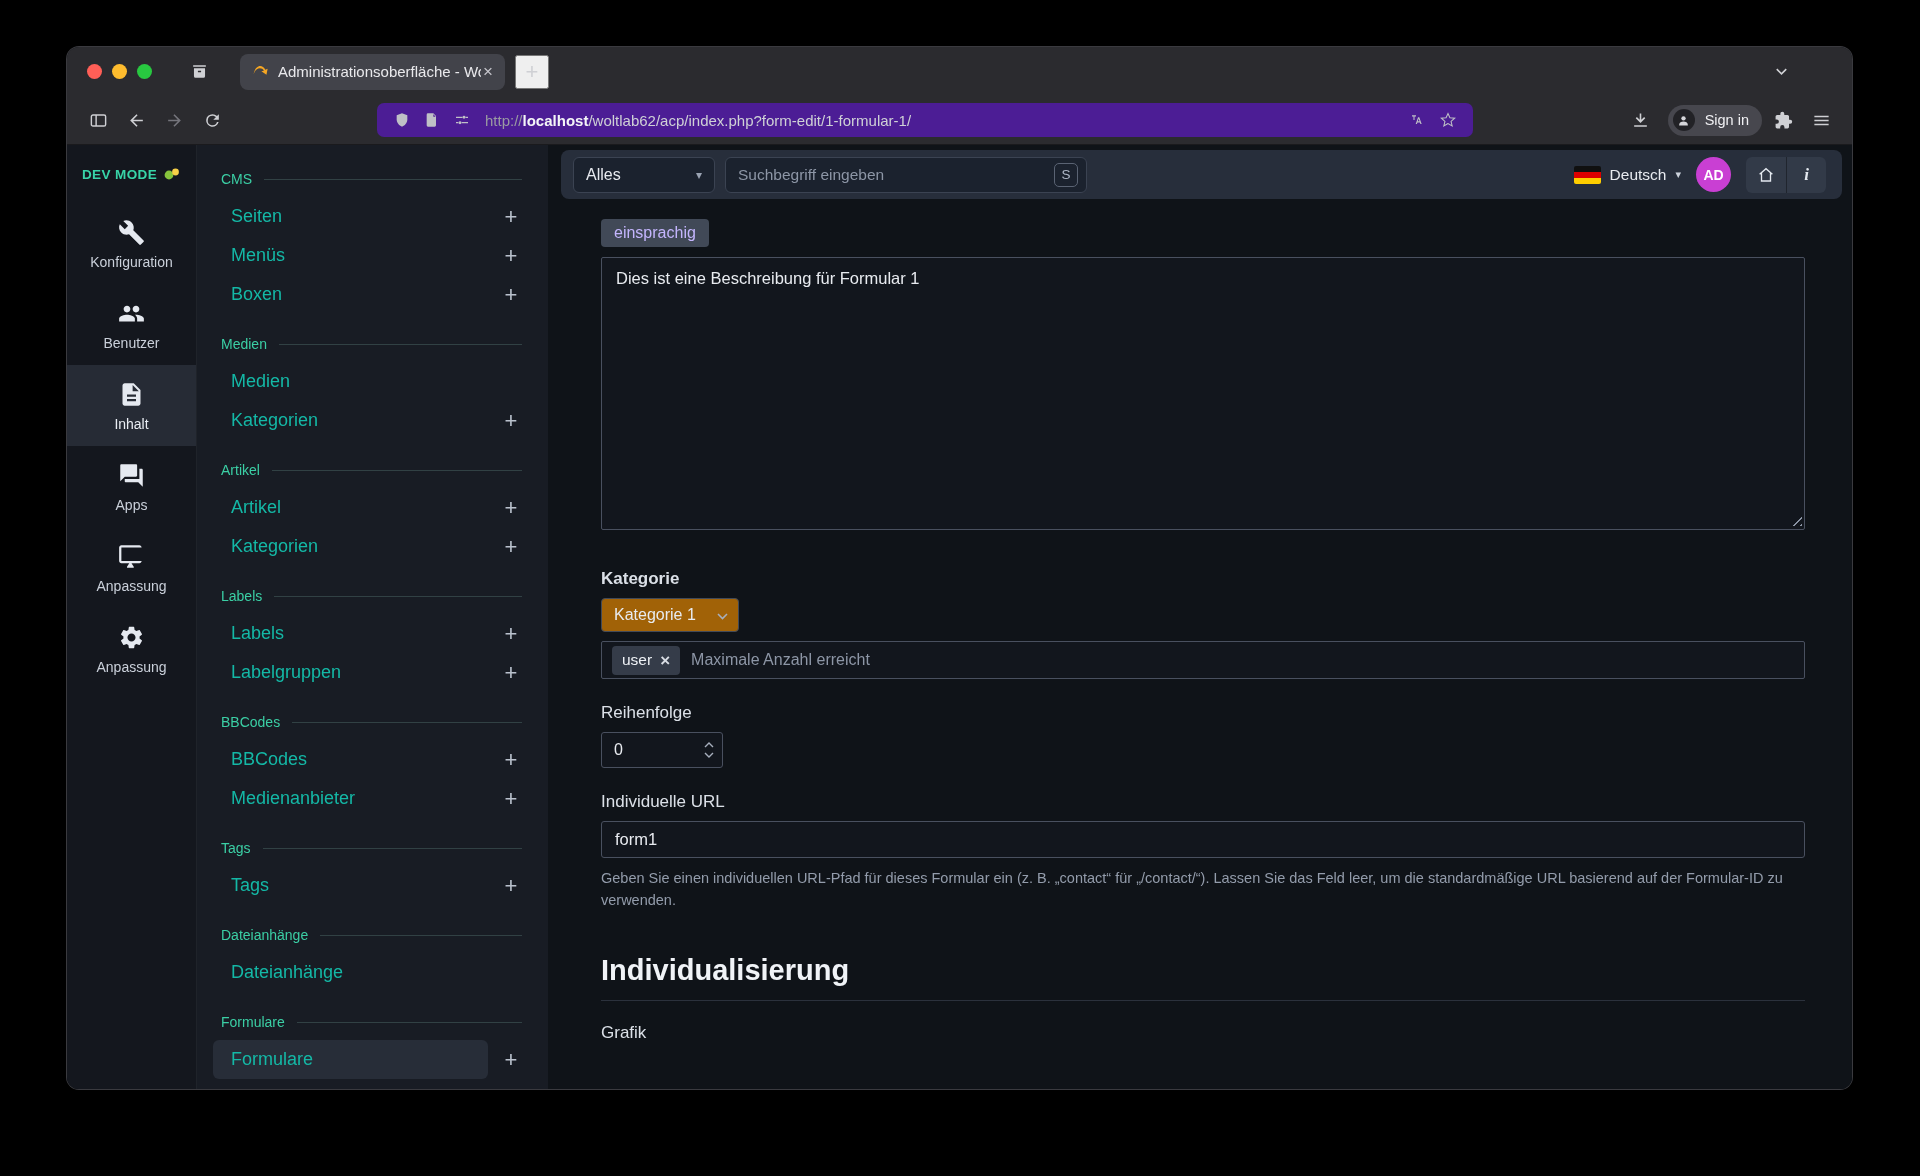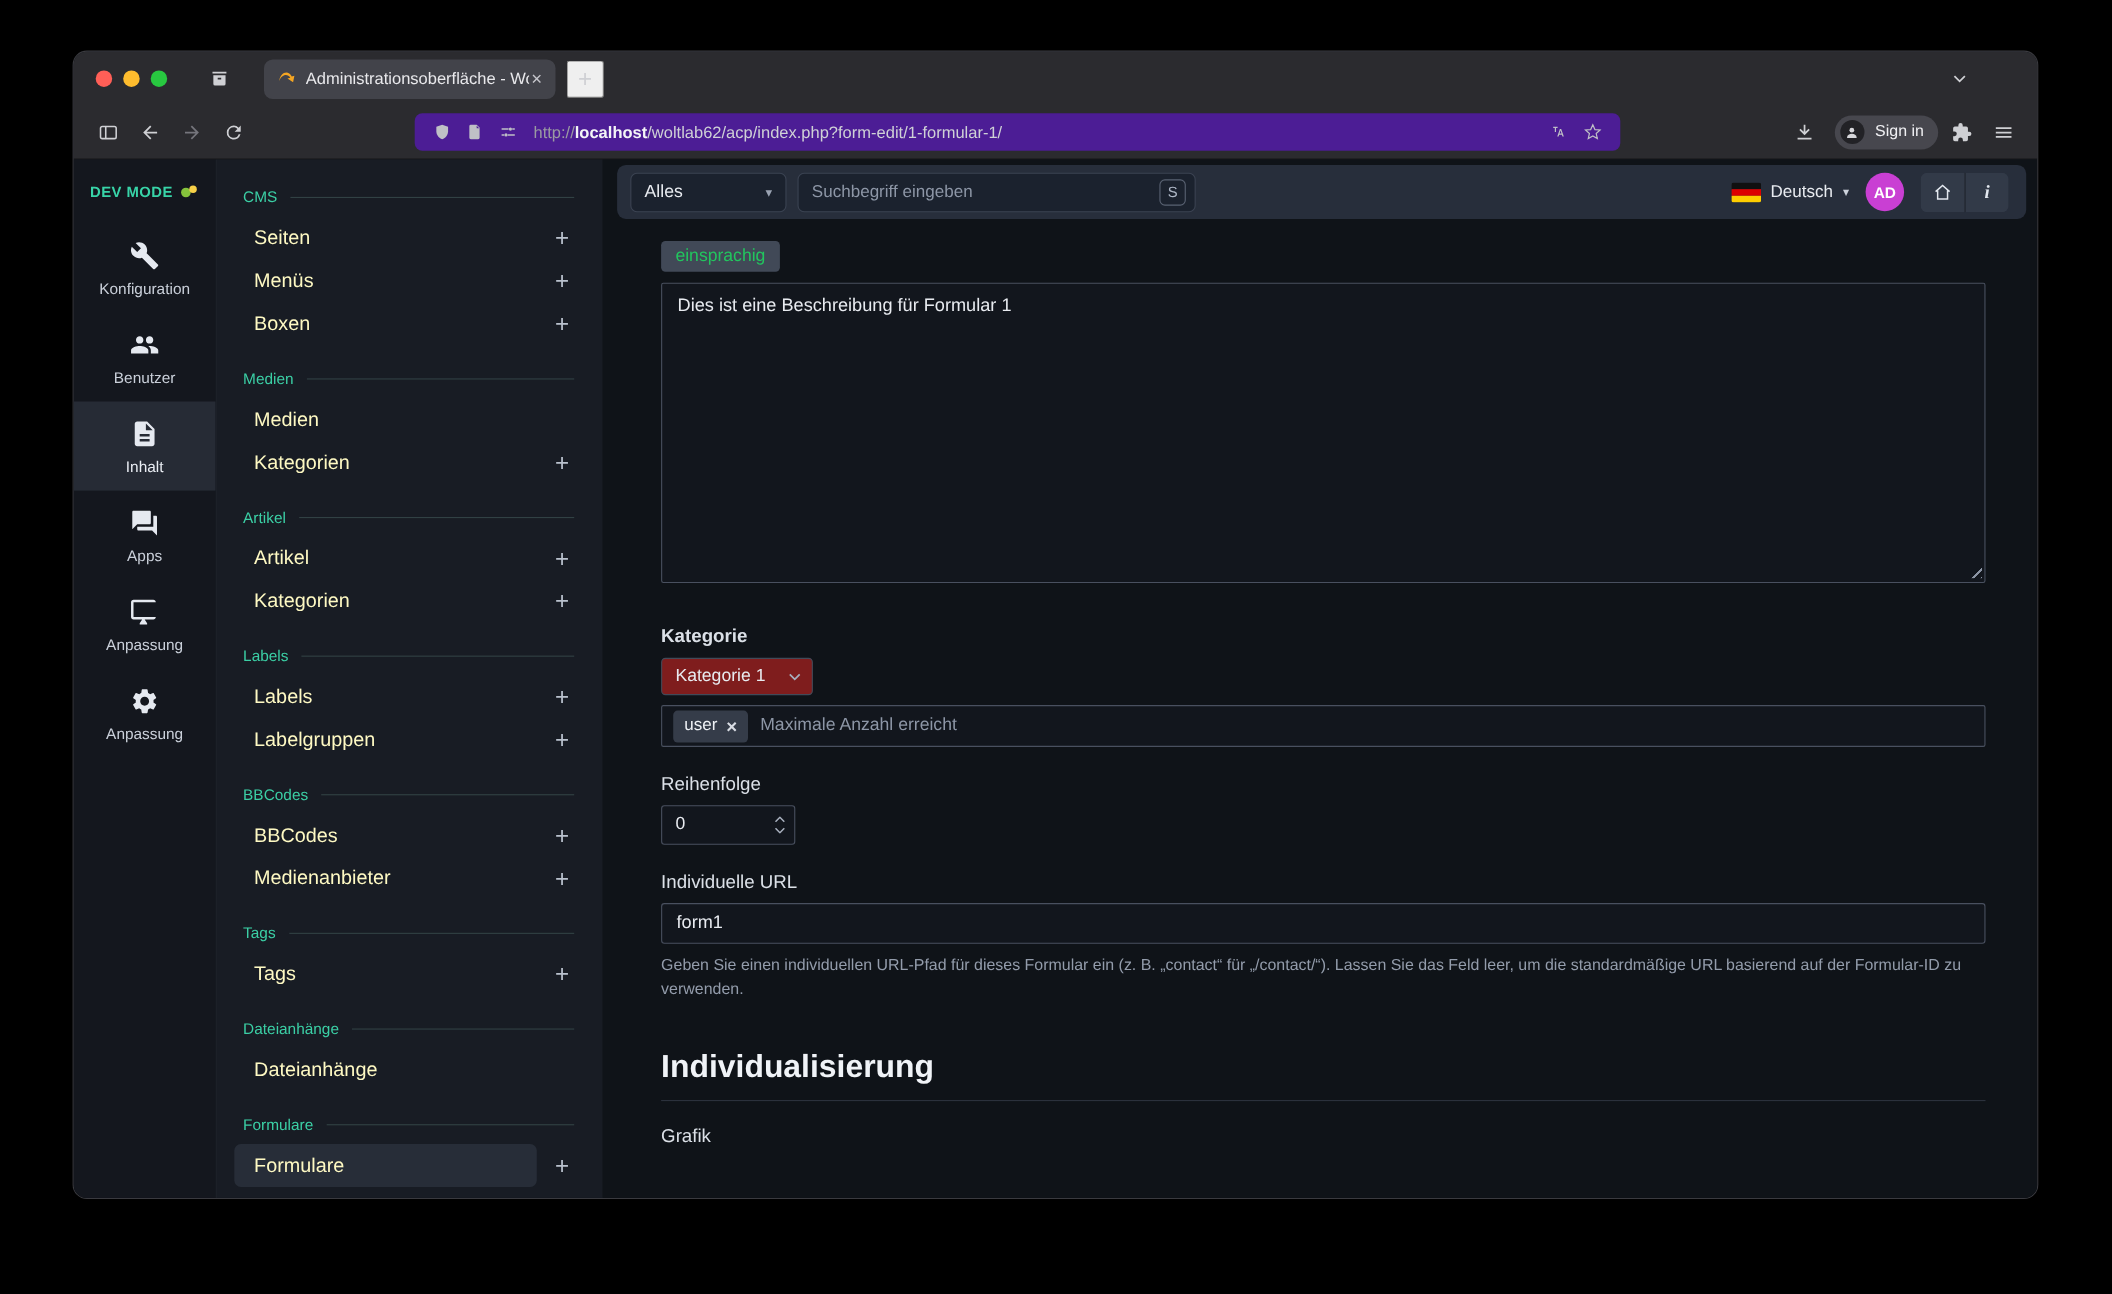--- a/index.html
+++ b/index.html
@@ -57,21 +57,21 @@
   .nav-item.active { background:#262b35; color:#e9edf3; }
 
   .menucol { flex:0 0 352px; background:#181c24; border-left:1px solid rgba(255,255,255,.03);
     padding-top:22px; overflow:hidden; }
   .msection { margin-bottom:18px; }
   .mhead { display:flex; align-items:center; gap:12px; padding:0 26px 0 24px; height:24px; margin-bottom:6px; }
   .mtitle { color:#3bcfa5; font-size:14px; flex:0 0 auto; }
   .mline { flex:1; height:1px; background:rgba(108,152,142,.30); }
   .mitem { display:flex; align-items:center; height:39px; padding:0 26px 0 16px; }
   .mlabel { flex:1; display:flex; align-items:center; height:39px; padding-left:18px;
-    color:#fef9c3; font-size:18px; border-radius:6px; white-space:nowrap; }
+    color:#14b8a6; font-size:18px; border-radius:6px; white-space:nowrap; }
   .mitem.active .mlabel { background:#272d38; }
   .mplus { flex:0 0 22px; margin-left:12px; text-align:center; color:#b9c1cd; font-size:22px; line-height:22px; }
 
   .main { flex:1; min-width:0; display:flex; flex-direction:column; background:#0f1318; }
   .topbar { margin:5px 10px 0 13px; height:49px; background:#272e3b; border-radius:8px;
     display:flex; align-items:center; padding:0 16px 0 12px; gap:10px; }
   .tb-select { width:142px; height:36px; background:#1b222e; border:1px solid #3b4352; border-radius:6px;
     display:flex; align-items:center; padding:0 12px; color:#e8ebf0; font-size:16px; }
   .tb-select .chev { margin-left:auto; color:#9aa3b2; font-size:12px; }
   .tb-search { width:362px; height:36px; background:#1b222e; border:1px solid #3b4352; border-radius:6px;
@@ -88,32 +88,32 @@
   .avatar { width:35px; height:35px; border-radius:50%; background:#c93fd3; color:#fff;
     font-size:14px; font-weight:700; display:flex; align-items:center; justify-content:center; }
   .icongroup { display:flex; border-radius:6px; overflow:hidden; }
   .icongroup .gbtn { width:40px; height:36px; background:#323a48; border:0; color:#e3e8ef;
     display:flex; align-items:center; justify-content:center; }
   .icongroup .gbtn + .gbtn { border-left:1px solid rgba(0,0,0,.35); }
   .icongroup svg { width:18px; height:18px; }
   .info-i { font-size:17px; font-style:italic; font-weight:700; font-family:"Liberation Serif",serif; }
 
   .content { flex:1; overflow:hidden; padding:20px 47px 0 53px; }
-  .lang-badge { display:inline-block; background:#414957; color:#22c55e; font-size:16px;
+  .lang-badge { display:inline-block; background:#414957; color:#c4b5fd; font-size:16px;
     padding:5px 13px; border-radius:4px; }
   .desc-wrap { position:relative; margin-top:10px; }
   .desc { display:block; width:100%; height:273px; background:#12161d; border:1px solid #49505f;
     border-radius:2px; color:#e8ebf0; font-size:16.5px; padding:11px 14px; resize:none;
     font-family:"Liberation Sans","DejaVu Sans",sans-serif; outline:none; }
   .grip { position:absolute; right:3px; bottom:4px; width:13px; height:13px;
     background:repeating-linear-gradient(315deg, #8a93a3 0 1.5px, transparent 1.5px 5.5px);
     clip-path:polygon(100% 0, 100% 100%, 0 100%); }
   .flabel { margin-top:24px; color:#dbe0e7; font-size:17px; }
   .flabel.first { margin-top:39px;font-weight:bold; }
-  .fselect { margin-top:9px; width:138px; height:34px; background:#7f1d1d; border:1px solid #424a58;
+  .fselect { margin-top:9px; width:138px; height:34px; background:#a16207; border:1px solid #424a58;
     border-radius:4px; display:flex; align-items:center; padding:0 10px 0 12px; color:#e8ebf0; font-size:16px; }
   .fselect .chev { margin-left:auto; color:#a7afbd; }
   .owner { margin-top:9px; height:38px; border:1px solid #49505f; border-radius:2px; background:#12161d;
     display:flex; align-items:center; padding:0 10px; gap:11px; }
   .chip { background:#353c49; border-radius:4px; height:29px; display:flex; align-items:center;
     gap:8px; padding:0 10px; color:#eef1f5; font-size:15.5px; }
   .chip .x { font-size:17px; font-weight:700; color:#d9dde4; line-height:1; }
   .owner .ph { color:#8d96a6; font-size:16px; }
   .numwrap { margin-top:9px; width:122px; height:36px; border:1px solid #49505f; border-radius:3px;
     background:#12161d; display:flex; align-items:center; padding-left:12px; }

